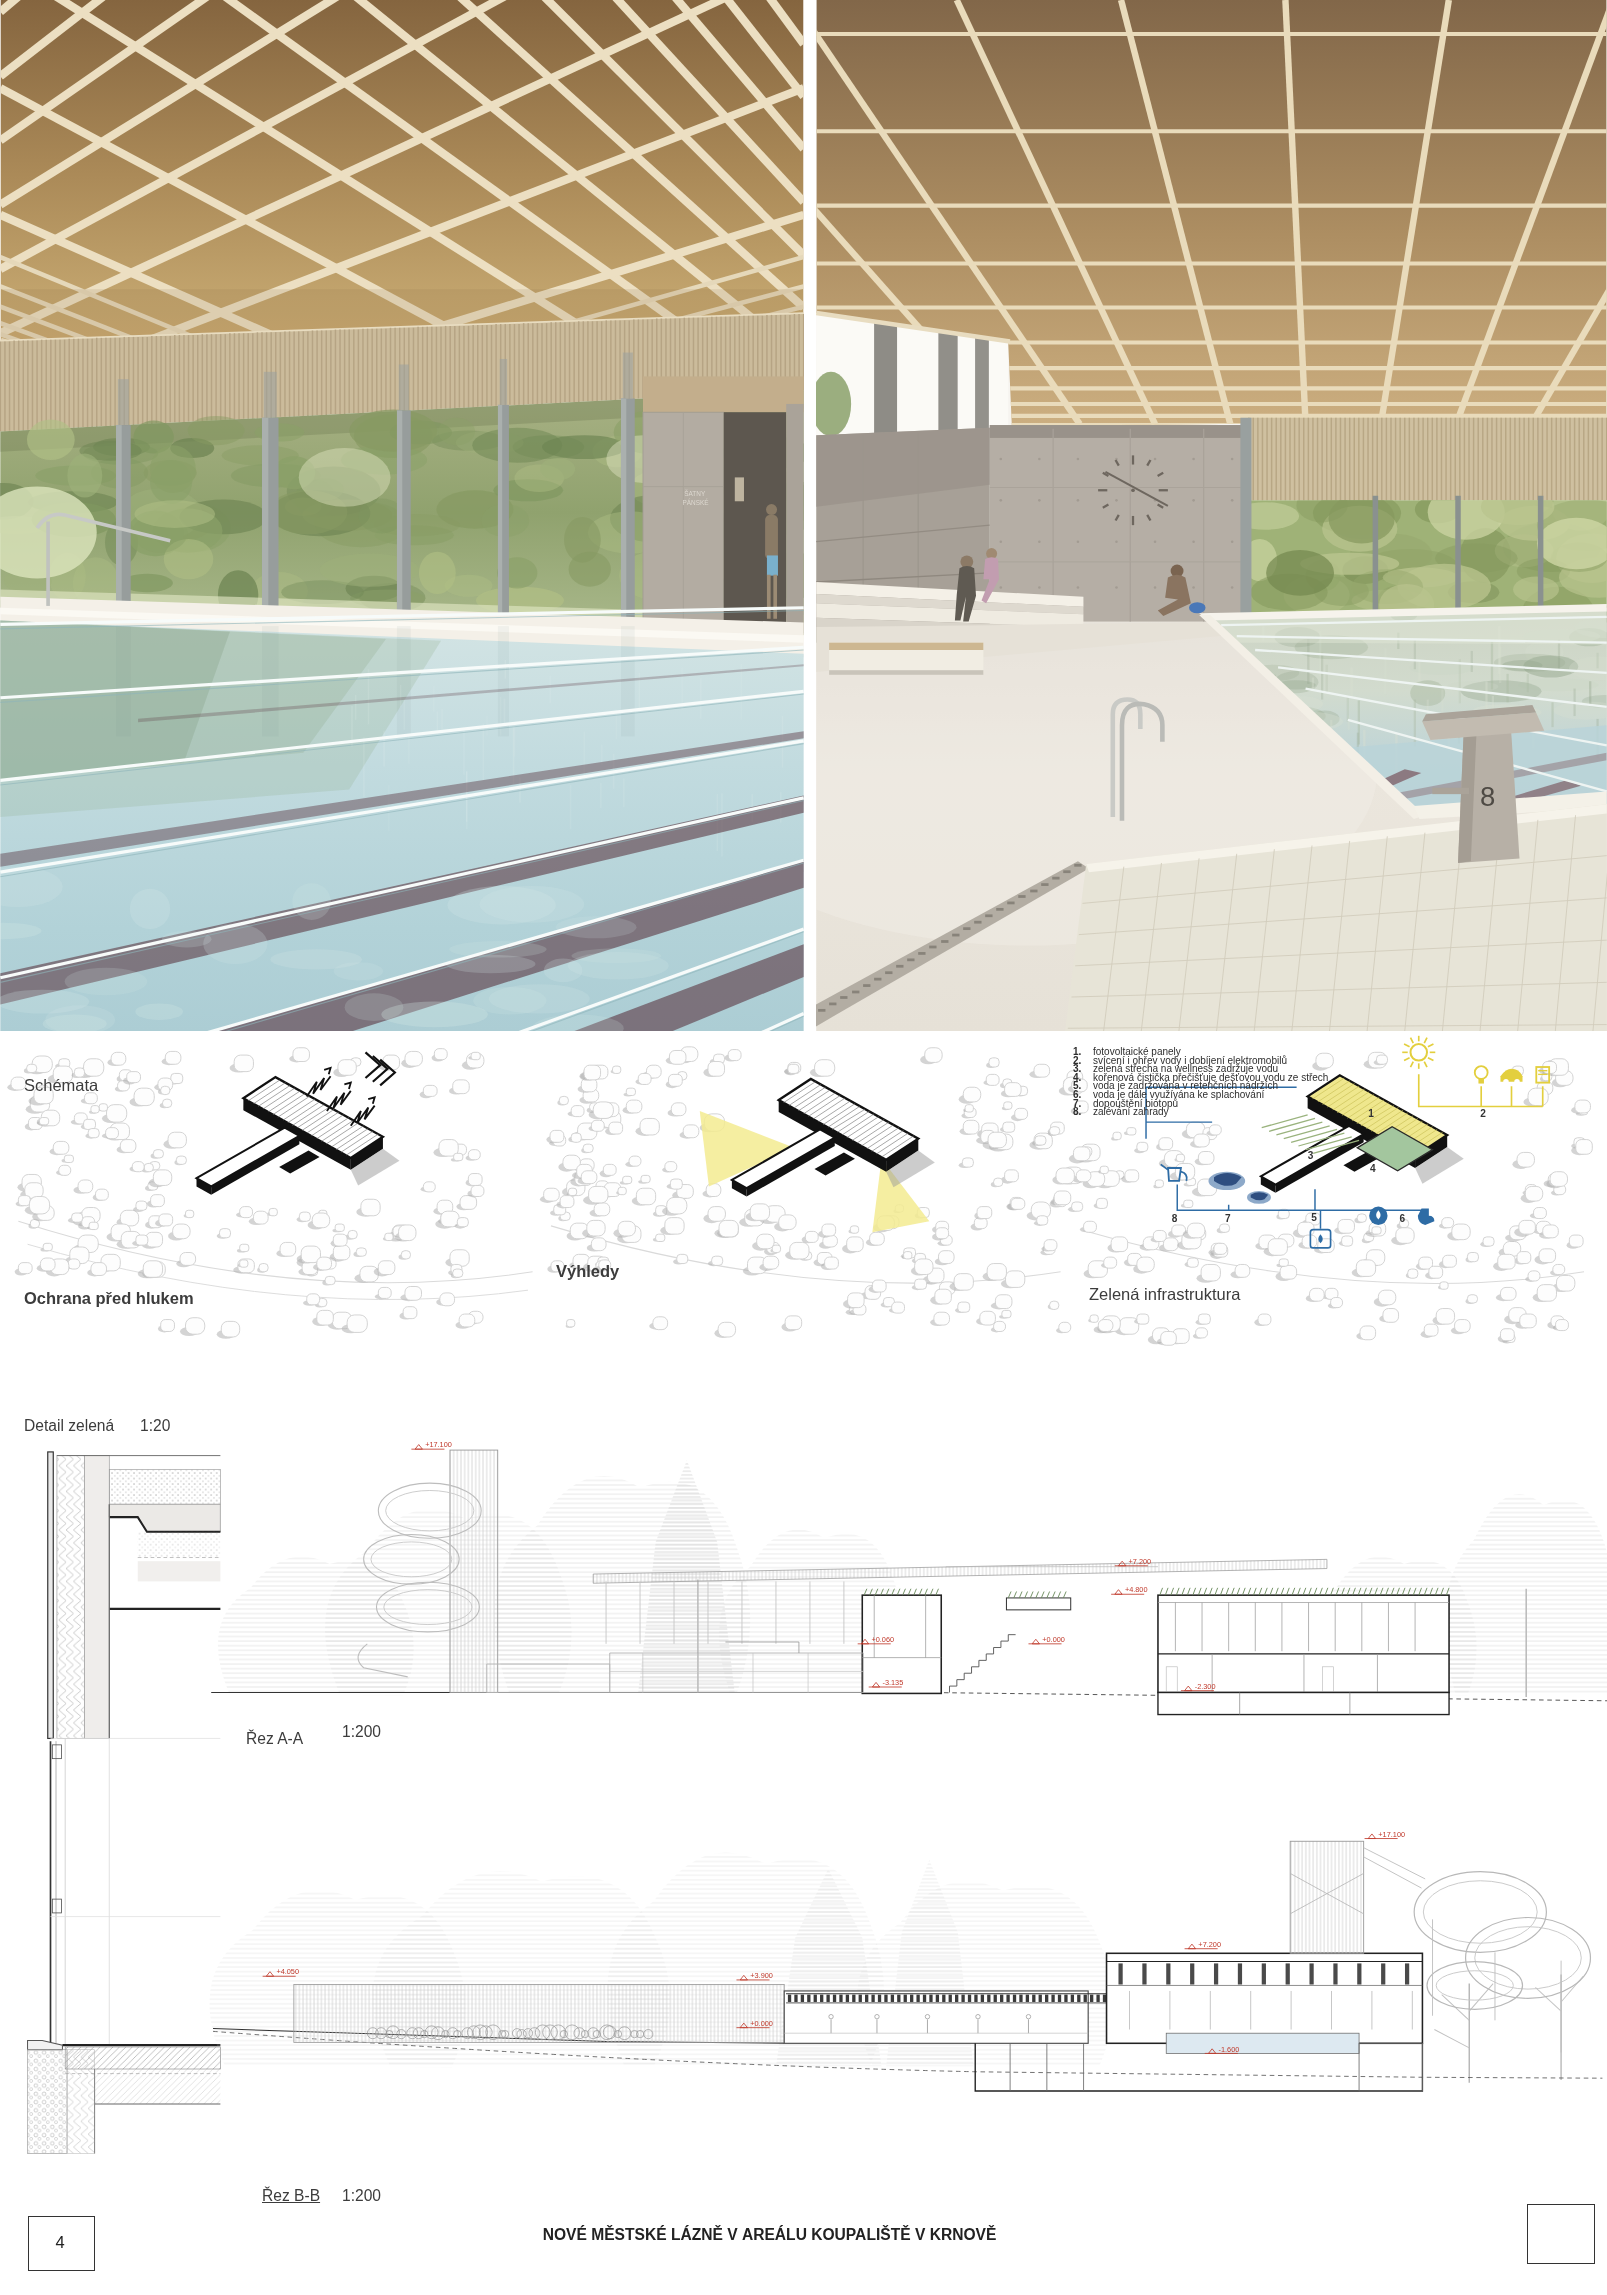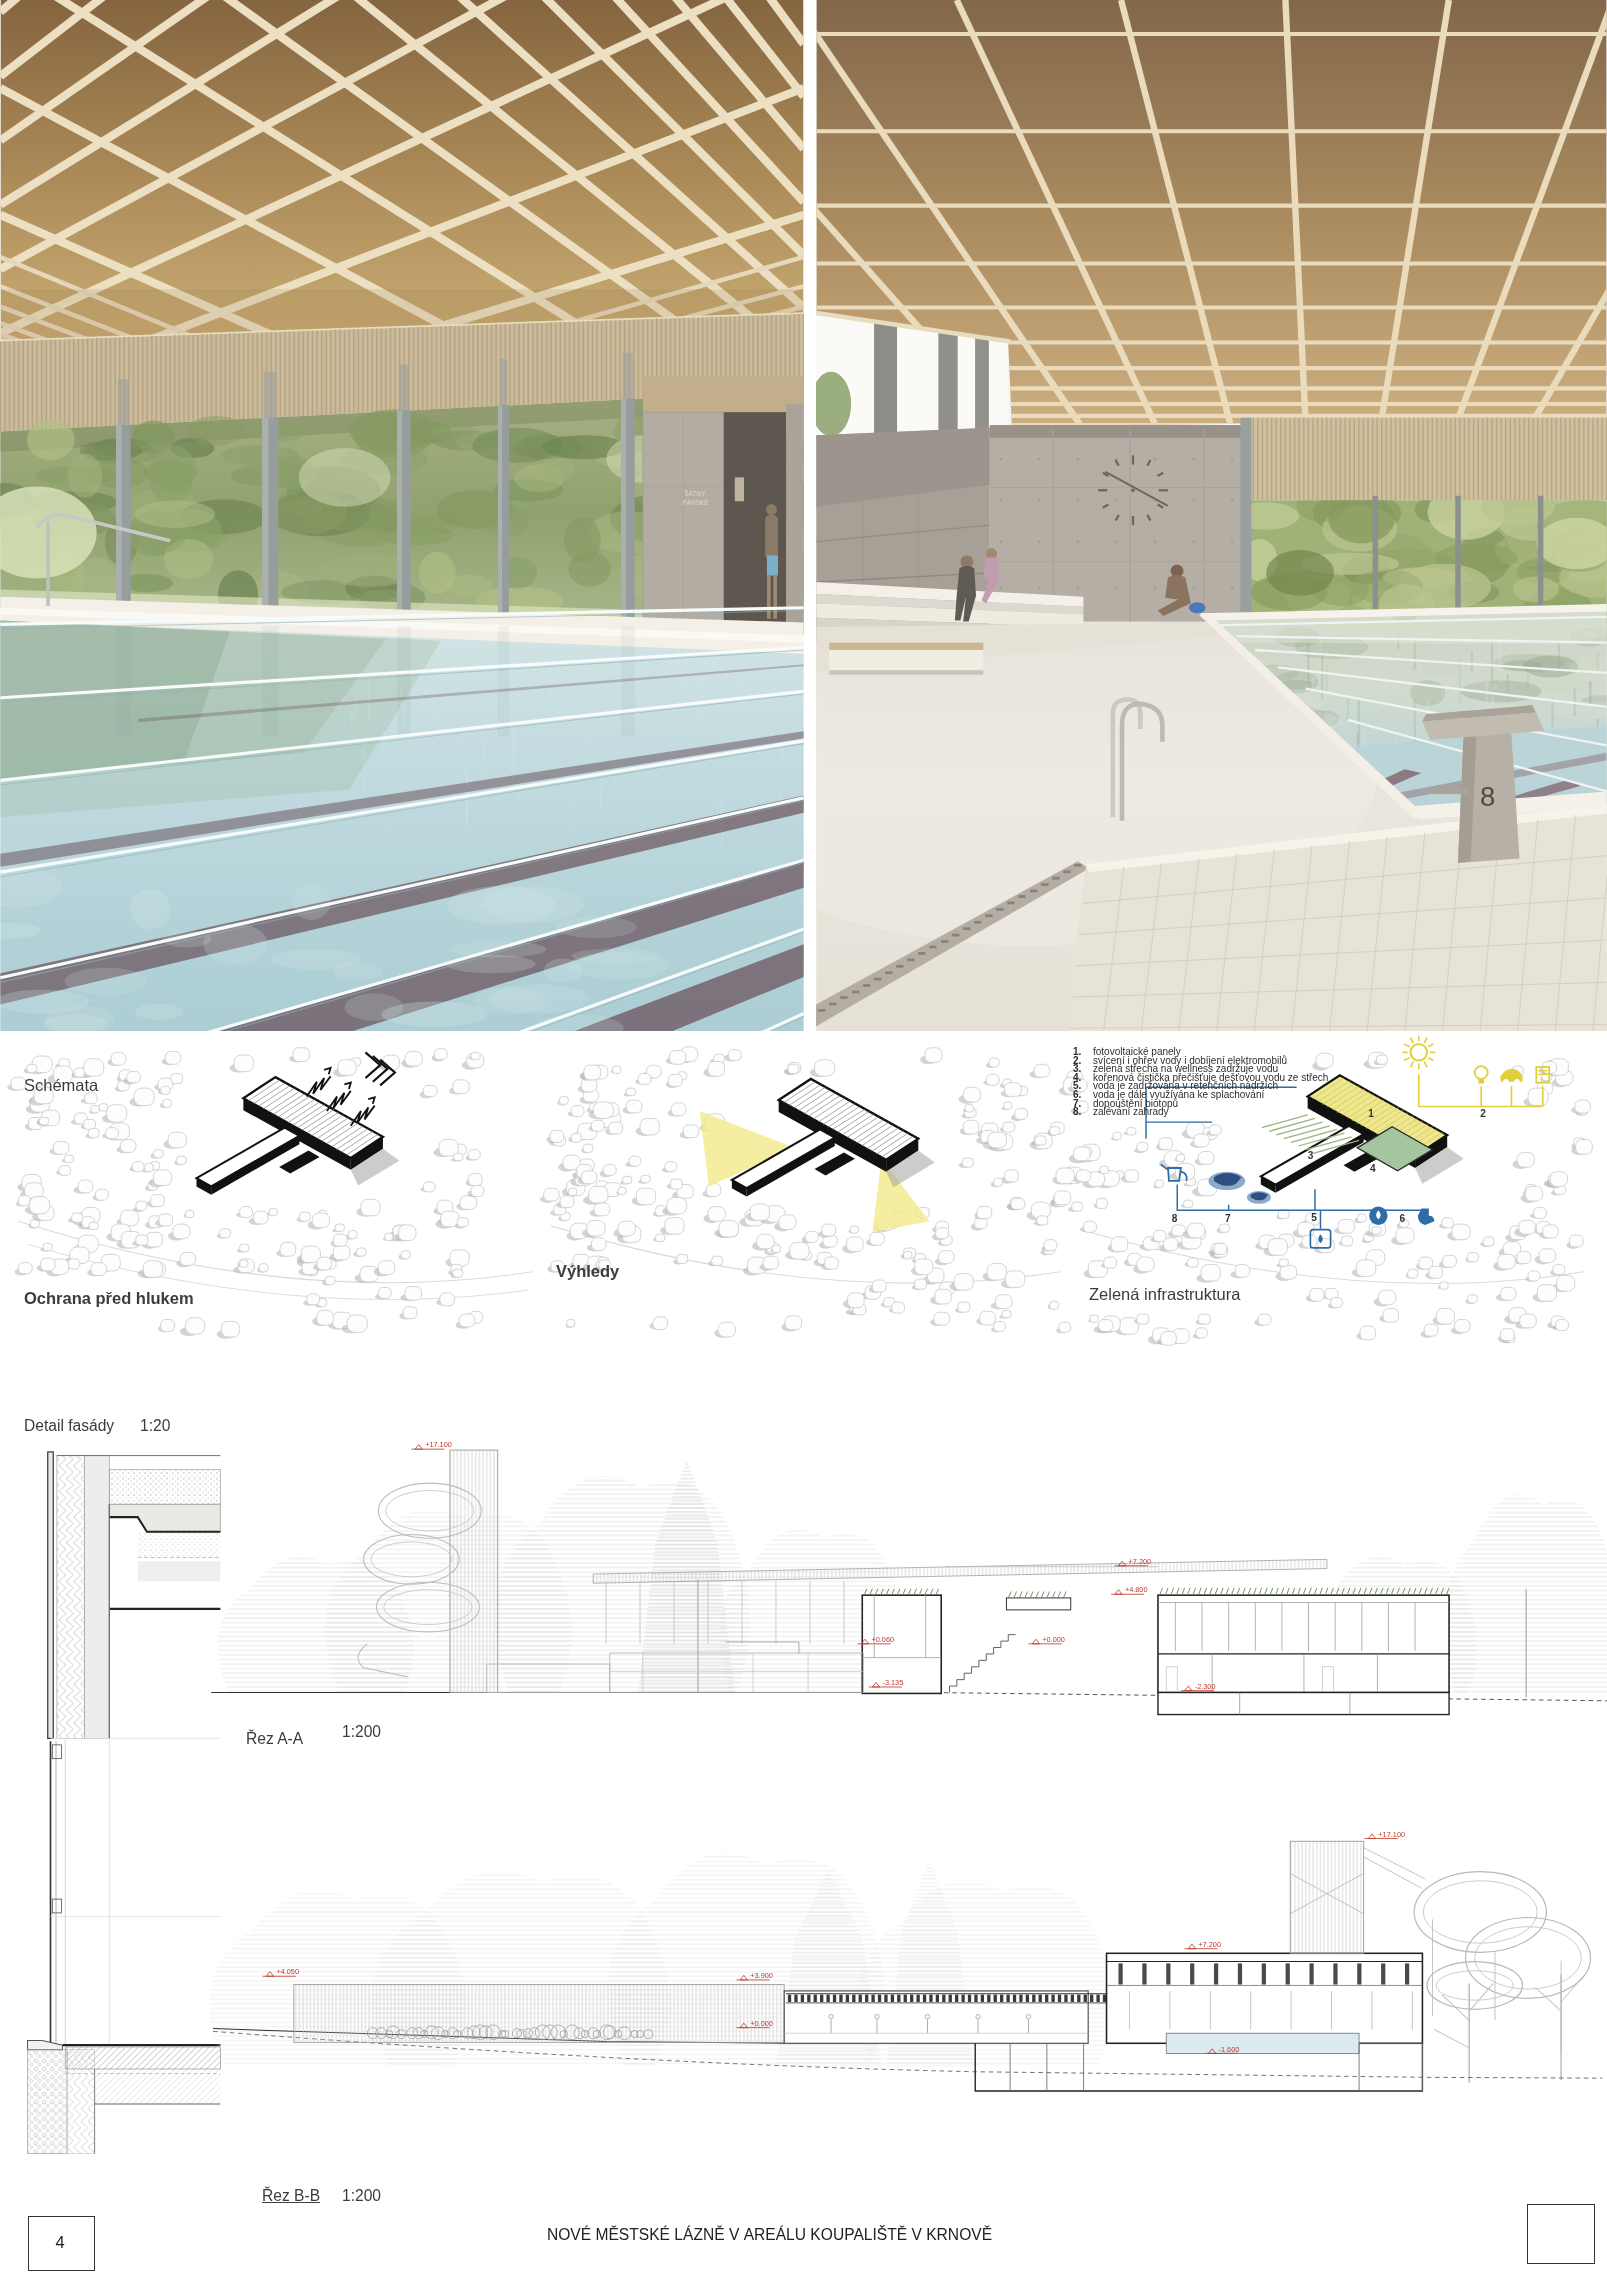--- a/index.html
+++ b/index.html
@@ -2550,28 +2550,28 @@
       <div><b>1.</b>fotovoltaické panely</div>
       <div><b>2.</b>svícení i ohřev vody i dobíjení elektromobilů</div>
       <div><b>3.</b>zelená střecha na wellness zadržuje vodu</div>
       <div><b>4.</b>kořenová čistička přečišťuje dešťovou vodu ze střech</div>
       <div><b>5.</b>voda je zadržována v retenčních nádržích</div>
       <div><b>6.</b>voda je dále využívána ke splachování</div>
       <div><b>7.</b>dopouštění biotopů</div>
       <div><b>8.</b>zalévání zahrady</div>
     </div>
 
-<div class="lbl2" style="left:24px;top:1417px;">Detail fasády</div>
+<div class="lbl2" style="left:24px;top:1417px;">Detail zelená</div>
 <div class="lbl2" style="left:140px;top:1417px;text-align:right;">1:20</div>
 
 <div class="lbl2" style="left:246px;top:1730px;">Řez A-A</div>
 <div class="lbl2" style="left:342px;top:1723px;">1:200</div>
 
 <div class="lbl2" style="left:262px;top:2187px;text-decoration:underline;">Řez B-B</div>
 <div class="lbl2" style="left:342px;top:2187px;">1:200</div>
 
 <div style="position:absolute;left:27.5px;top:2216px;width:65px;height:53px;border:1.2px solid #333;"></div>
 <div style="position:absolute;left:27.5px;top:2216px;width:65px;height:53px;display:flex;align-items:center;justify-content:center;font-size:16.5px;color:#222;">4</div>
 
-<div style="position:absolute;left:0;top:2226px;width:1539px;text-align:center;font-size:15.6px;font-weight:normal;color:#222;">NOVÉ MĚSTSKÉ LÁZNĚ V&nbsp;AREÁLU KOUPALIŠTĚ V&nbsp;KRNOVĚ</div>
+<div style="position:absolute;left:0;top:2226px;width:1539px;text-align:center;font-size:15.6px;font-weight:bold;color:#222;">NOVÉ MĚSTSKÉ LÁZNĚ V&nbsp;AREÁLU KOUPALIŠTĚ V&nbsp;KRNOVĚ</div>
 
 <div style="position:absolute;left:1527px;top:2204px;width:66px;height:58px;border:1.2px solid #333;"></div>
 </div>
 
 </body></html>

